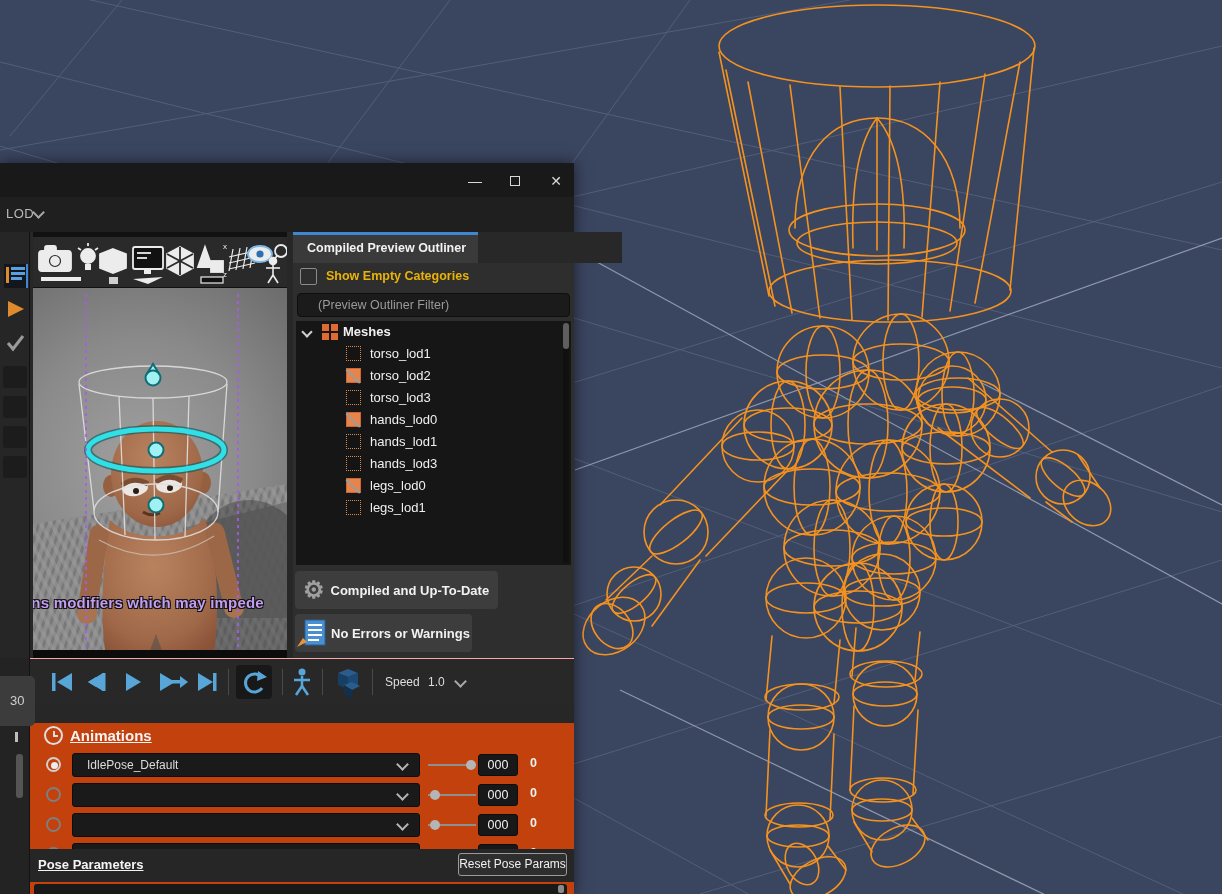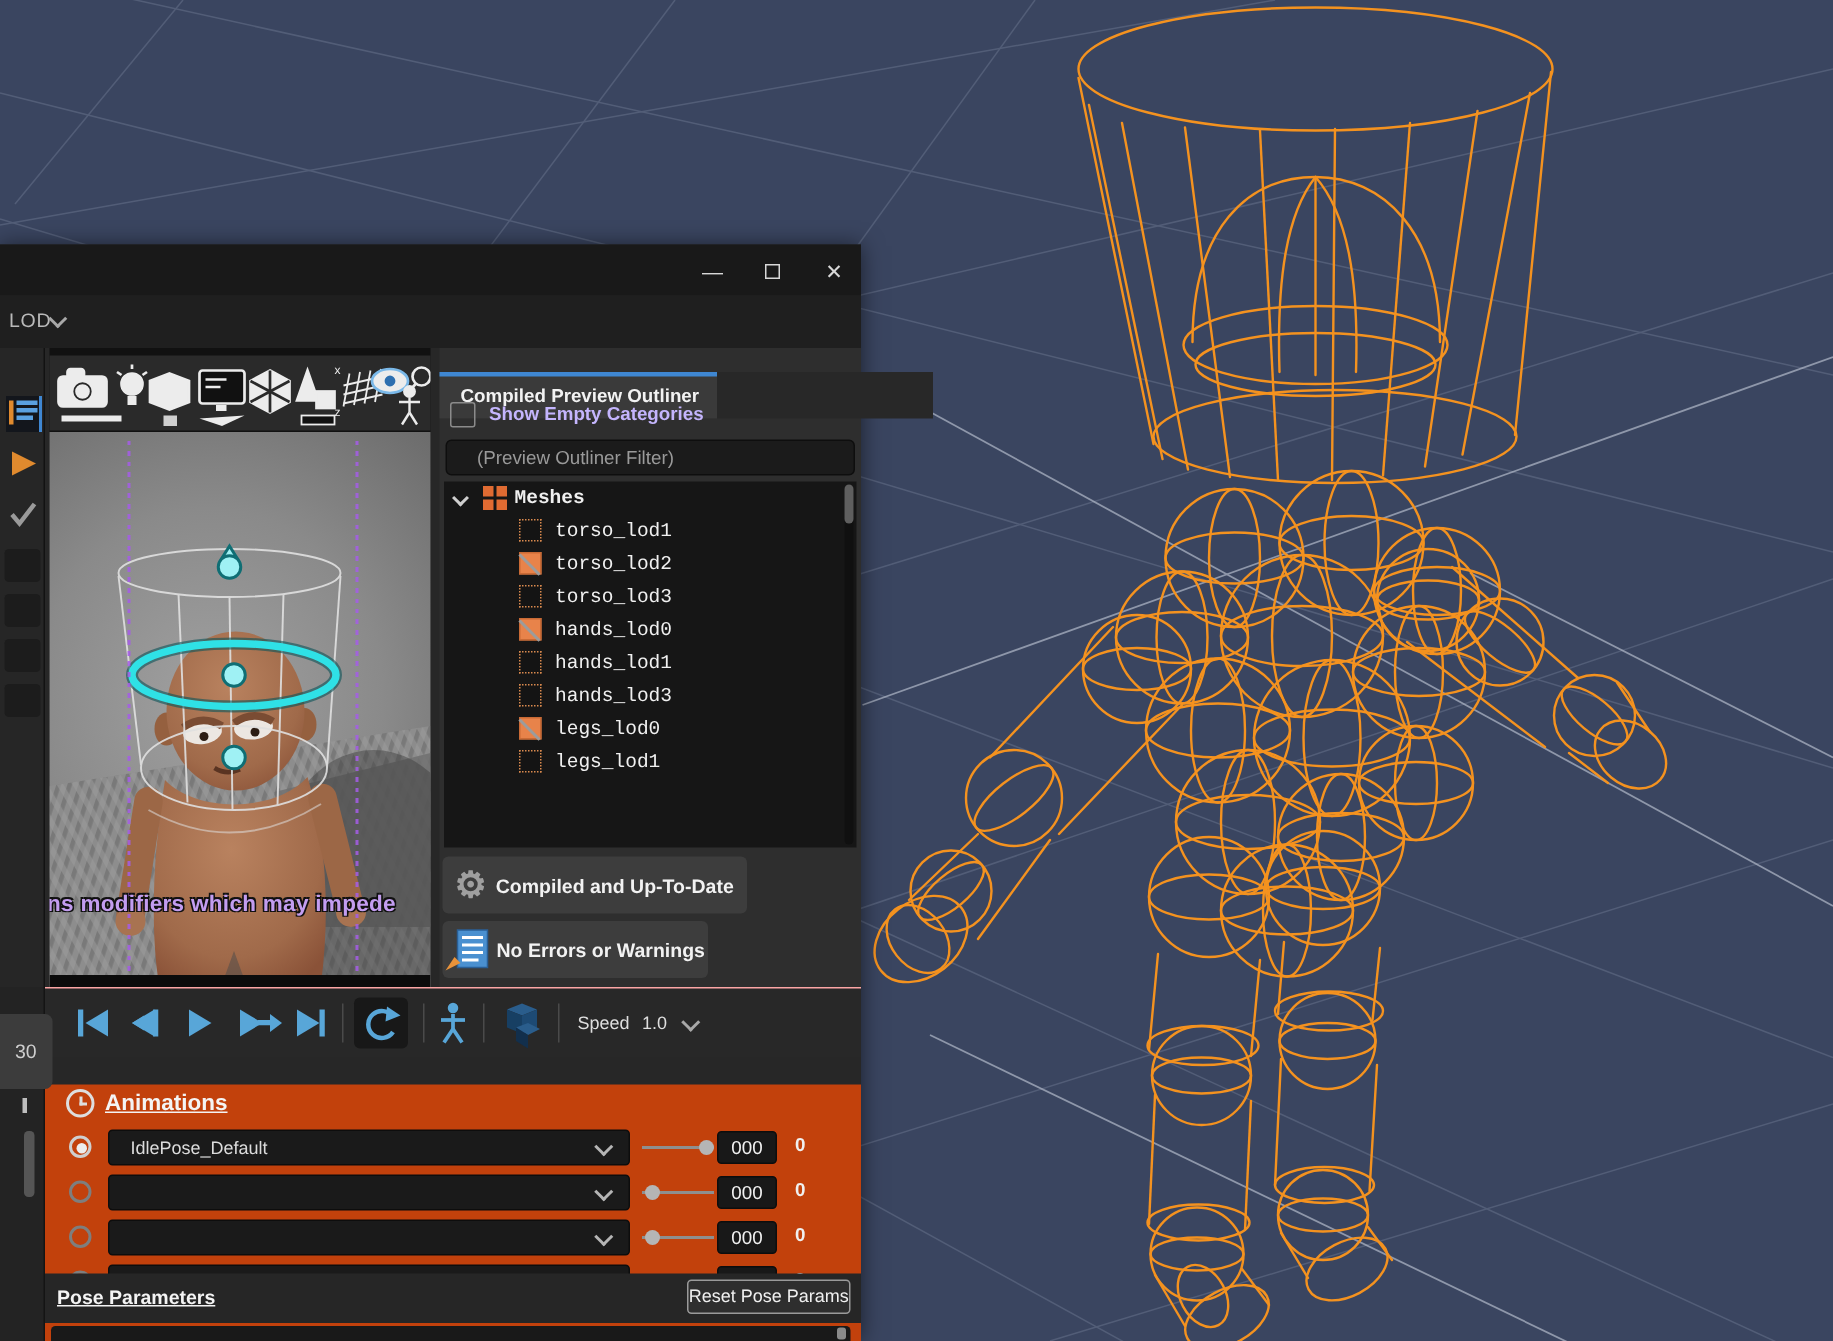--- a/index.html
+++ b/index.html
@@ -37,32 +37,32 @@
     background:radial-gradient(120% 90% at 42% 48%, #a0a0a0 0%, #8a8a8a 38%, #6f6f6f 68%, #555 100%); }
   .safeline { position:absolute; top:6px; width:2px; height:356px;
     background:repeating-linear-gradient(#a55ce8 0 3px, transparent 3px 7px); opacity:.85; }
   #warn-text { position:absolute; left:-6px; top:306px; width:300px; font-size:15px; font-weight:bold;
     color:#c39df0; letter-spacing:.2px; white-space:nowrap;
     text-shadow:1px 1px 0 #111, -1px 1px 0 #111, 1px -1px 0 #111, -1px -1px 0 #111; }
   #viewport-bottom-strip { position:absolute; left:0; top:362px; width:254px; height:8px; background:#0c0c0c; }
 
   
   #right-panel { left:293px; top:69px; width:281px; height:426px; background:#2e2e2e; }
-  #tabbar { position:absolute; left:0; top:16px; width:329px; height:31px; background:#282828; }
+  #tabbar { position:absolute; left:0; top:0; width:329px; height:31px; background:#282828; }
   #tab-active { position:absolute; left:0; top:0; width:185px; height:31px; background:#3a3a3a;
     border-top:3px solid #3f87d2; font-size:12.5px; font-weight:bold; color:#f2f2f2;
     line-height:26px; padding-left:14px; }
   #empty-cats-row { position:absolute; left:0; top:31px; width:281px; height:28px; }
   #empty-cats-box { position:absolute; left:7px; top:5px; width:17px; height:17px;
     border:1.5px solid #8b8b8b; border-radius:2px; background:transparent; }
-  #empty-cats-label { position:absolute; left:33px; top:6px; font-size:12.5px; font-weight:bold; color:#c4b5fd; }
+  #empty-cats-label { position:absolute; left:33px; top:6px; font-size:12.5px; font-weight:bold; color:#eab308; }
   #filter-input { position:absolute; left:4px; top:61px; width:273px; height:24px; background:#1b1b1b;
     border:1px solid #0e0e0e; border-radius:4px; color:#9a9a9a; font-size:12.5px;
     line-height:22px; padding-left:20px; }
-  #tree { position:absolute; left:3px; top:89px; width:275px; height:244px; background:#161616; overflow:hidden;font-family:Liberation Mono, monospace; }
+  #tree { position:absolute; left:3px; top:89px; width:275px; height:244px; background:#161616; overflow:hidden; }
   .tree-row { position:relative; height:22px; line-height:22px; font-size:13px; color:#f0f0f0; }
   .tree-root-chev { position:absolute; left:7px; top:7px; width:8px; height:8px;
     border-right:2px solid #cfcfcf; border-bottom:2px solid #cfcfcf; transform:rotate(45deg); }
   .meshes-icon { position:absolute; left:26px; top:3px; width:16px; height:16px; }
   .meshes-icon i { position:absolute; width:7px; height:7px; background:#e06b32; }
   .tree-root-label { position:absolute; left:47px; font-weight:bold; }
   .lod-icon { position:absolute; left:50px; top:3px; width:15px; height:15px;
     border:1px dotted #d98a4f; background:#141414; }
   .lod-icon.filled { background:#e8834a; border:1px solid #c96a35; }
   .lod-icon.filled::after { content:""; position:absolute; left:0; top:0; width:19px; height:1.5px;

